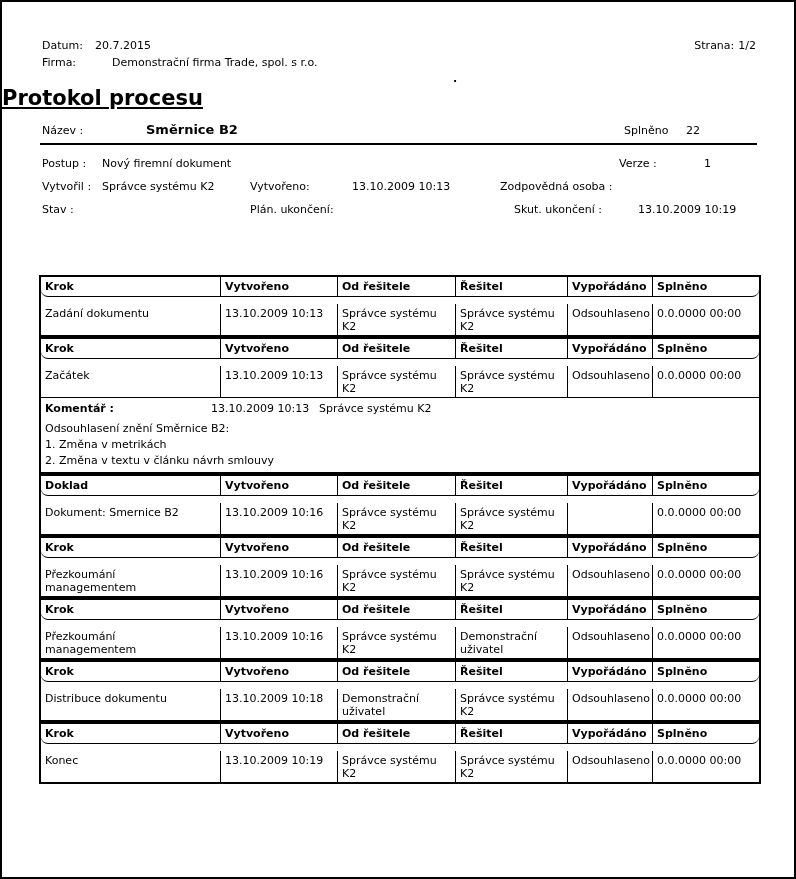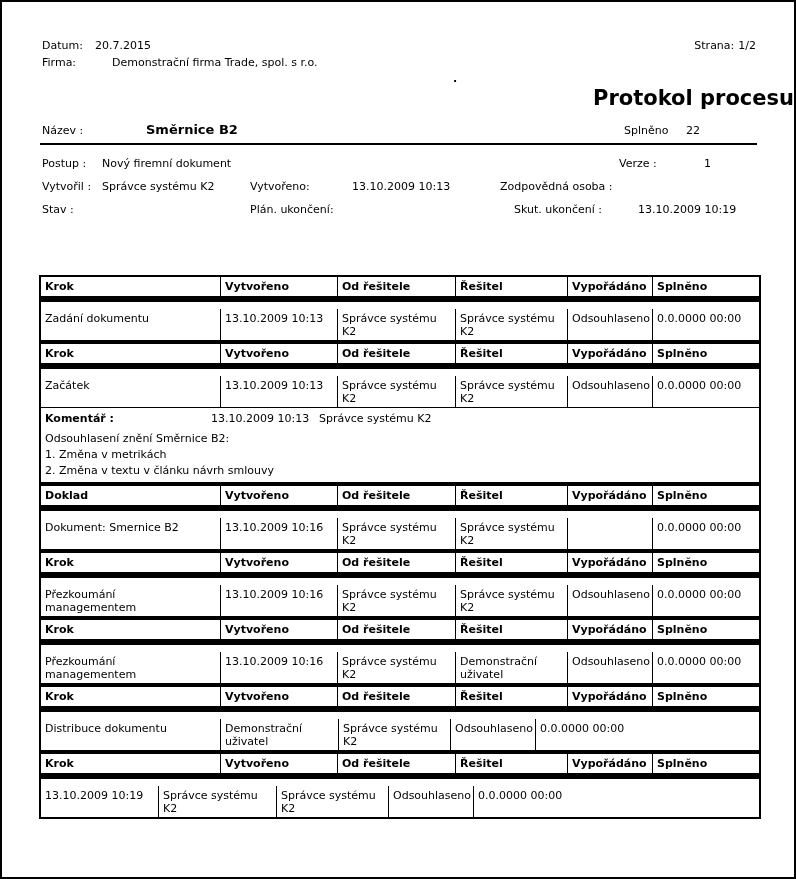--- a/index.html
+++ b/index.html
@@ -5,40 +5,40 @@
   html,body { margin:0; padding:0; background:#fff; }
   .page {
     position:relative; width:796px; height:879px; box-sizing:border-box;
     background:#fff; border:2px solid #000; color:#000;
     font-family:"DejaVu Sans","Liberation Sans",sans-serif; font-size:11px;
     overflow:hidden;
   }
   .abs { position:absolute; white-space:nowrap; }
   .lbl { }
   .title {
-    position:absolute; top:84px; left:0; width:100%; text-align:right;
-    font-size:21px; font-weight:bold; letter-spacing:0px;
+    position:absolute; top:84px; left:0; width:100%; text-align:left;
+    font-size:21px; font-weight:bold; letter-spacing:0px;text-decoration:underline;
   }
   .stray { position:absolute; top:70px; left:451px; font-size:11px; font-weight:bold; }
   .rule { position:absolute; top:141px; left:38px; width:717px; height:2px; background:#000; }
   .nazev-val { font-size:13px; font-weight:bold;margin-left:44px; }
   .strana { position:absolute; top:37px; right:38px; }
   .strana span { margin-left:4px; }
 
   .distbox {
     position:absolute; top:242px; left:38px; width:353px; height:19px;
     box-sizing:border-box; border:1px solid #000; border-bottom-width:2px;
   }
   .distbox .dlab { position:absolute; left:4px; top:2px; }
   .distbox .dval { position:absolute; left:238px; top:2px; }
 
   .ptable { position:absolute; top:273px; left:37px; width:722px; }
   .tblock { border:2px solid #000; background:#fff; }
   .trow { display:flex; }
-  .trow.head { border-bottom:6px solid #000000; height:19px; }
+  .trow.head { border-bottom:1px solid #000000; height:19px;border-radius:7px; }
   .trow.head .tc { font-weight:bold; padding-top:2px; line-height:15px; }
   .trow.data { height:31px;margin-top:7px; }
   .tc {
     box-sizing:border-box; padding:3px 2px 0 4px; line-height:13px;
     white-space:pre-line; overflow:hidden;
   }
   .c0 { width:179px; }
   .c1 { width:117px; }
   .c2 { width:118px; }
   .c3 { width:112px; }
@@ -216,39 +216,41 @@
       <div class="trow head">
         <div class="tc c0">Krok</div>
         <div class="tc c1">Vytvořeno</div>
         <div class="tc c2">Od řešitele</div>
         <div class="tc c3">Řešitel</div>
         <div class="tc c4">Vypořádáno</div>
         <div class="tc c5">Splněno</div>
       </div>
       <div class="trow data">
         <div class="tc c0">Distribuce dokumentu</div>
+        <div class="tc c1">13.10.2009 10:18</div>
         <div class="tc c2">Demonstrační
 uživatel</div>
         <div class="tc c3">Správce systému
 K2</div>
         <div class="tc c4">Odsouhlaseno</div>
         <div class="tc c5">0.0.0000 00:00</div>
       </div>
     </div>
 
     <div class="tblock">
       <div class="trow head">
         <div class="tc c0">Krok</div>
         <div class="tc c1">Vytvořeno</div>
         <div class="tc c2">Od řešitele</div>
         <div class="tc c3">Řešitel</div>
         <div class="tc c4">Vypořádáno</div>
         <div class="tc c5">Splněno</div>
       </div>
       <div class="trow data">
+        <div class="tc c0">Konec</div>
         <div class="tc c1">13.10.2009 10:19</div>
         <div class="tc c2">Správce systému
 K2</div>
         <div class="tc c3">Správce systému
 K2</div>
         <div class="tc c4">Odsouhlaseno</div>
         <div class="tc c5">0.0.0000 00:00</div>
       </div>
     </div>
 

